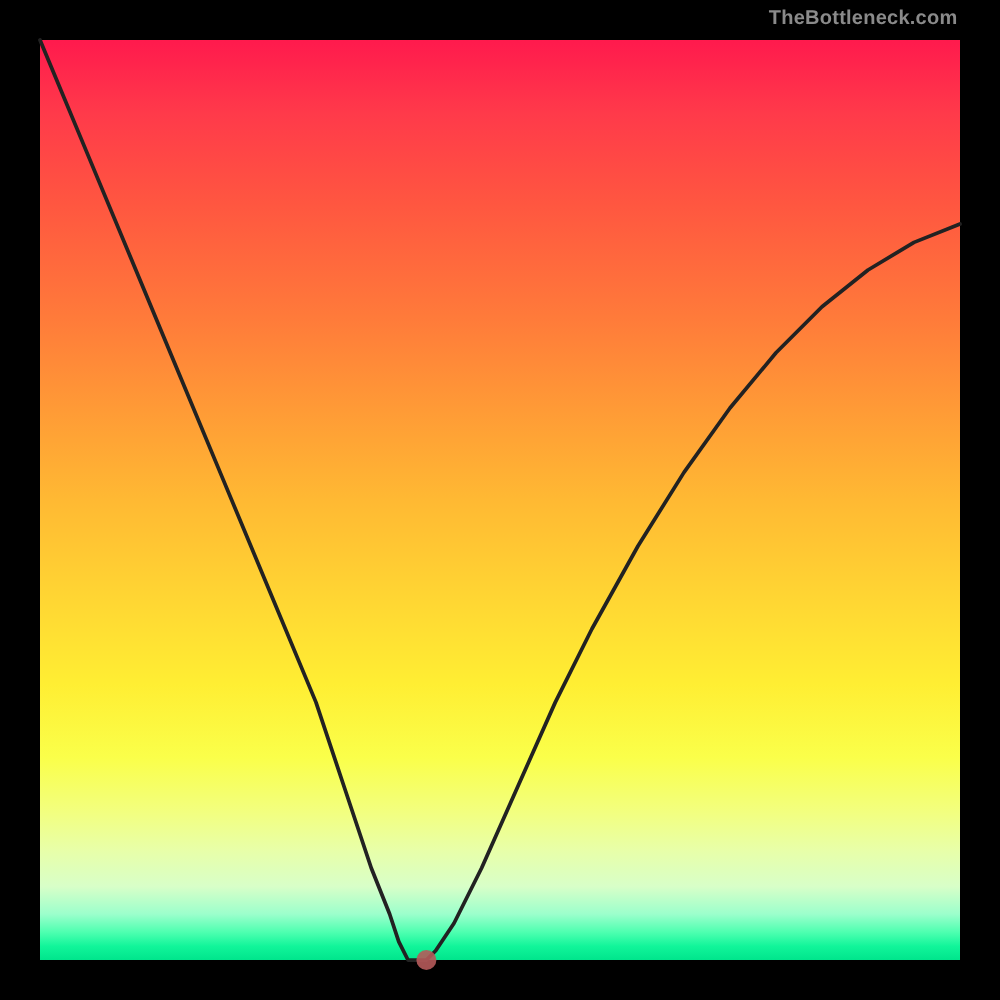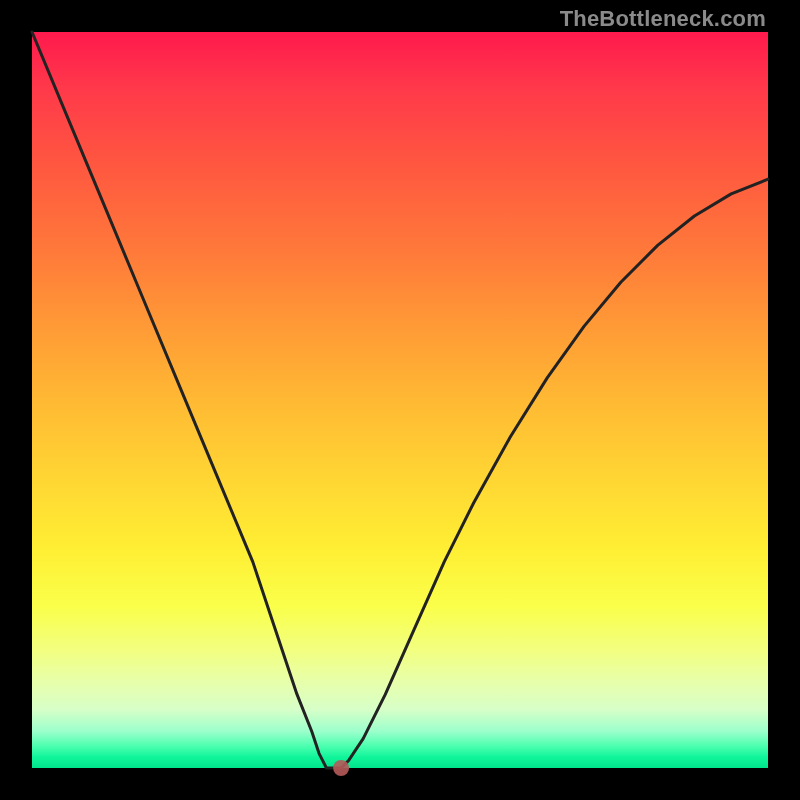--- a/index.html
+++ b/index.html
@@ -32,21 +32,21 @@
       #9cffcc 95%,
       #4dffb0 97%,
       #11f59a 98.5%,
       #00e58c 100%);
   }
   .watermark {
     position: absolute;
     top: 6px;
     right: 34px;
     font-family: Arial, Helvetica, sans-serif;
-    font-size: 22px;
+    font-size: 16px;
     font-weight: 600;
     color: #8a8a8a;
     letter-spacing: 0.2px;
   }
   svg.curve {
     position: absolute;
     left: 0; top: 0;
     width: 736px;
     height: 736px;
     overflow: visible;

